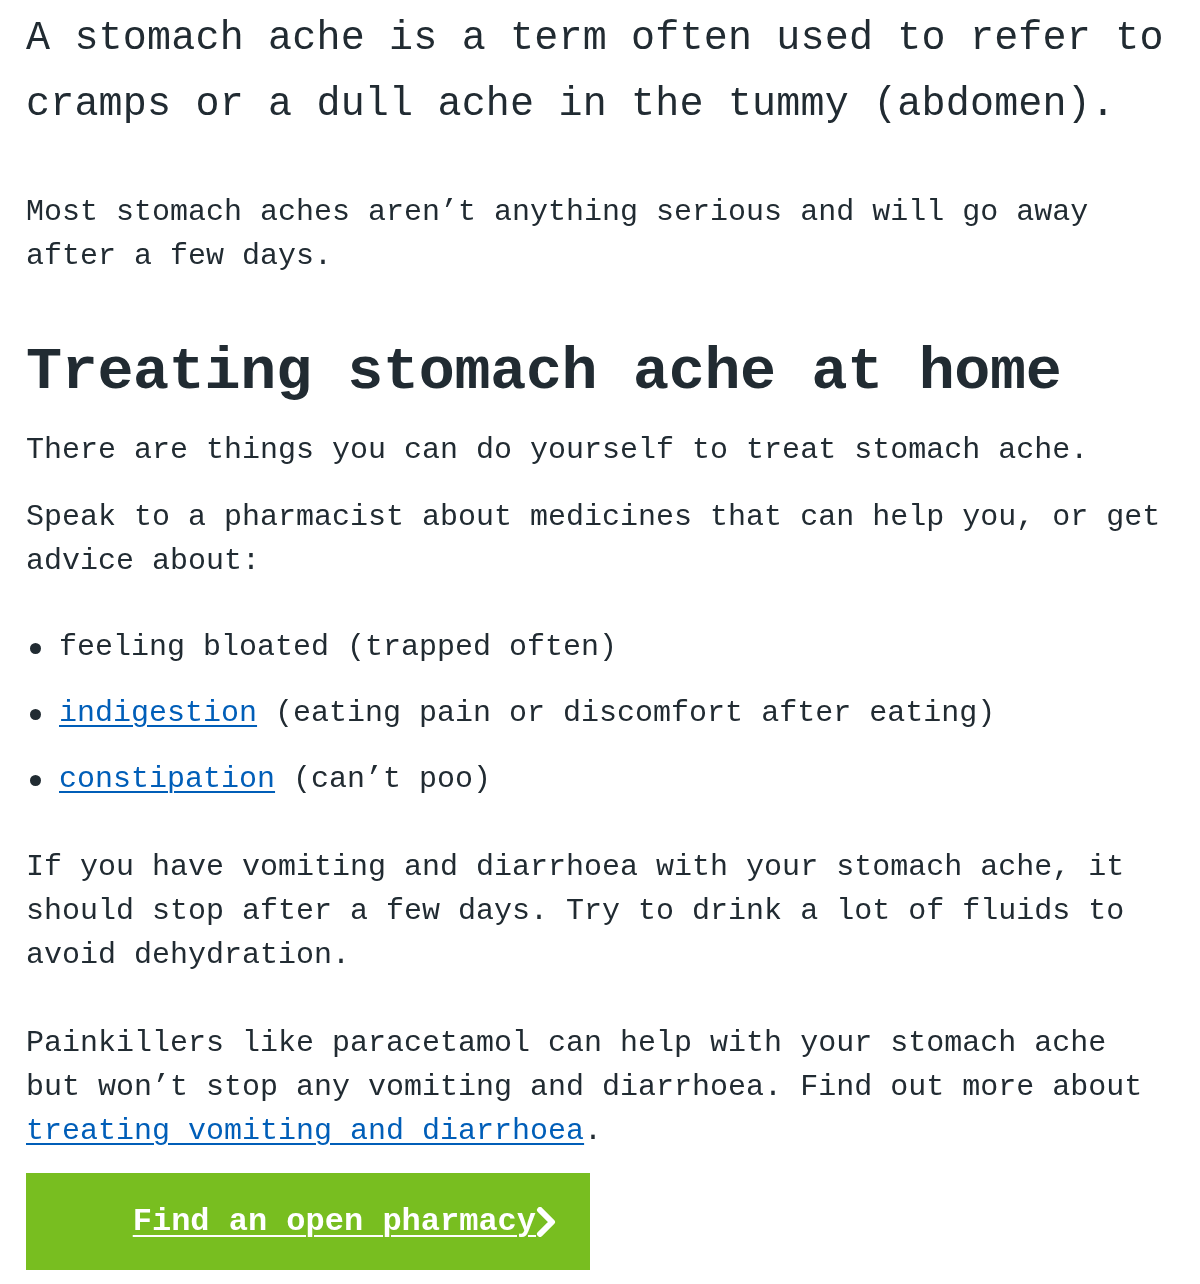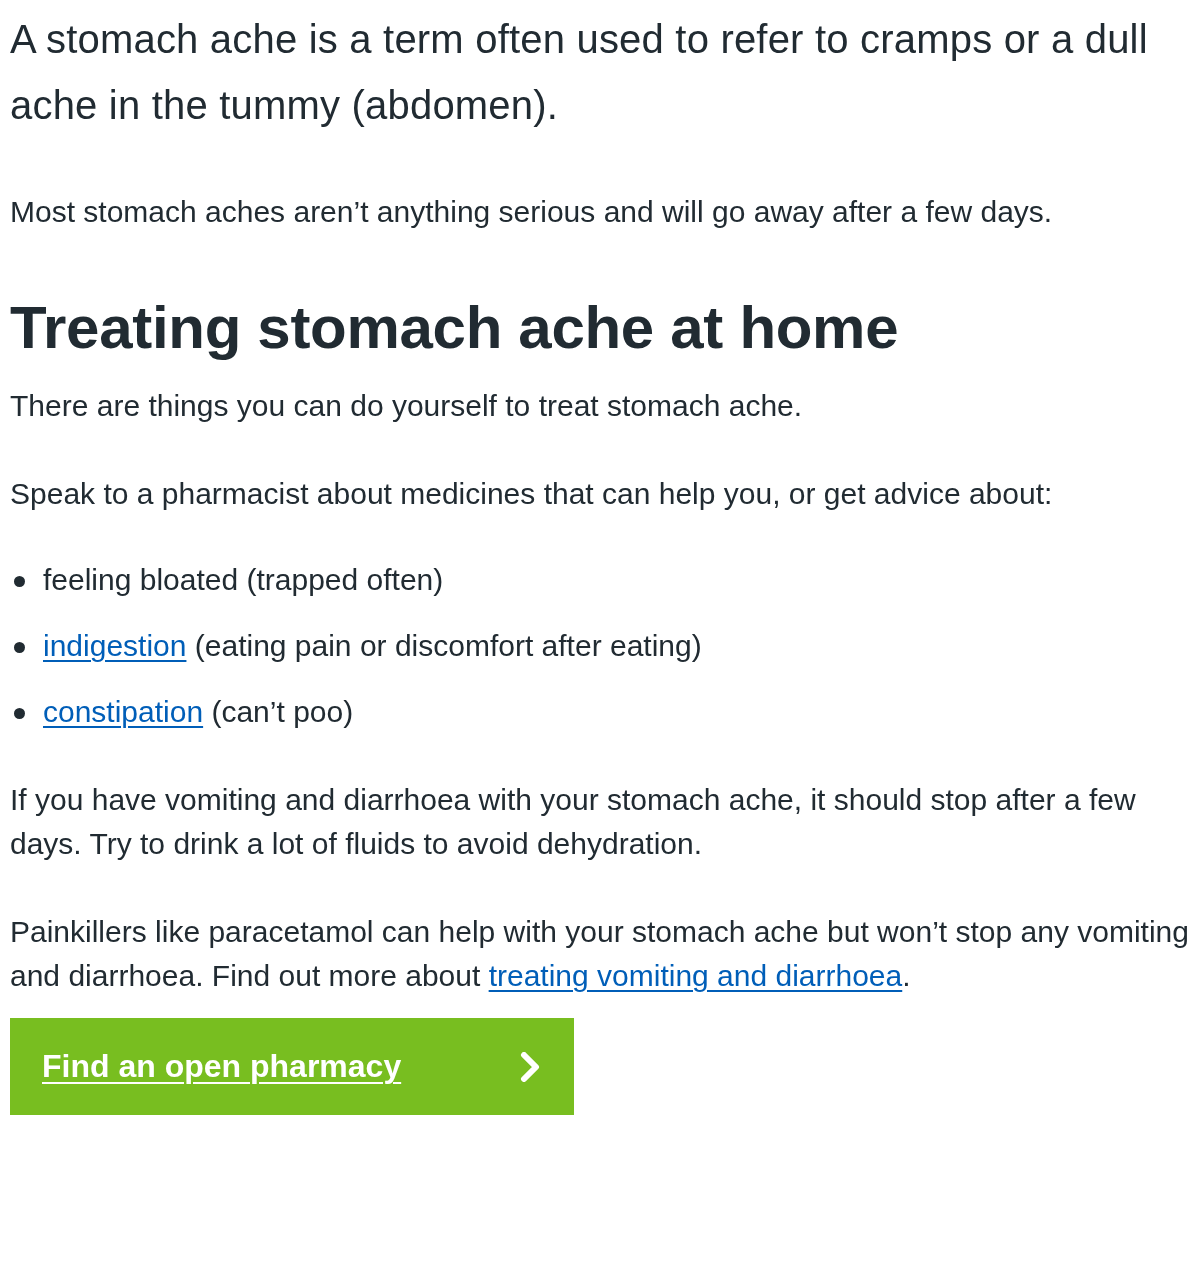--- a/index.html
+++ b/index.html
@@ -1,52 +1,52 @@
 <!DOCTYPE html>
 <html><head>
 <meta charset="utf-8">
 <style>
   html, body { margin: 0; padding: 0; background: #ffffff; }
   body {
     width: 1200px; height: 1284px; overflow: hidden;
     font-family: "Liberation Sans", "DejaVu Sans", sans-serif;
     color: #212b32;
   }
-  .page { padding: 0 10px; }
+  .page { padding: 0 26px; font-family: Liberation Mono, monospace; }
   .lead {
     font-size: 40px; line-height: 66px; margin: 6px 0 0 0;
     letter-spacing: 0.2px;
   }
   .p {
     font-size: 30px; line-height: 44px; margin: 0;
   }
   .p1 { margin-top: 52px; }
   h2 {
     font-size: 60px; font-weight: bold; line-height: 72px;
     margin: 58px 0 12px 0; letter-spacing: -0.3px;
   }
   .p2 { margin-top: 20px; }
-  .p3 { margin-top: 44px; }
+  .p3 { margin-top: 23px; }
   ul { list-style: none; margin: 42px 0 0 0; padding: 0; }
   li {
     font-size: 30px; line-height: 44px; margin-bottom: 22px;
     padding-left: 33px; position: relative;
   }
   li:last-child { margin-bottom: 16px; }
   li .bullet {
     position: absolute; left: 4px; top: 18px;
     width: 11px; height: 11px; border-radius: 50%; background: #212b32;
   }
   a { color: #005eb8; text-decoration: underline; text-underline-offset: 4px; text-decoration-thickness: 2px; }
   .p4 { margin-top: 44px; }
   .p5 { margin-top: 44px; }
   .cta {
     margin-top: 20px; width: 564px; height: 97px;
     background: #78be20; display: flex; align-items: center;
-    justify-content: space-between; padding: 0 32px; box-sizing: border-box;
+    justify-content: flex-end; padding: 0 32px; box-sizing: border-box;
     cursor: pointer;
   }
   .cta-label {
     color: #ffffff; font-size: 32px; font-weight: bold;
     text-decoration: underline; text-underline-offset: 5px; text-decoration-thickness: 2px;
   }
   .cta-icon svg { display: block; }
 </style>
 </head>
 <body>

